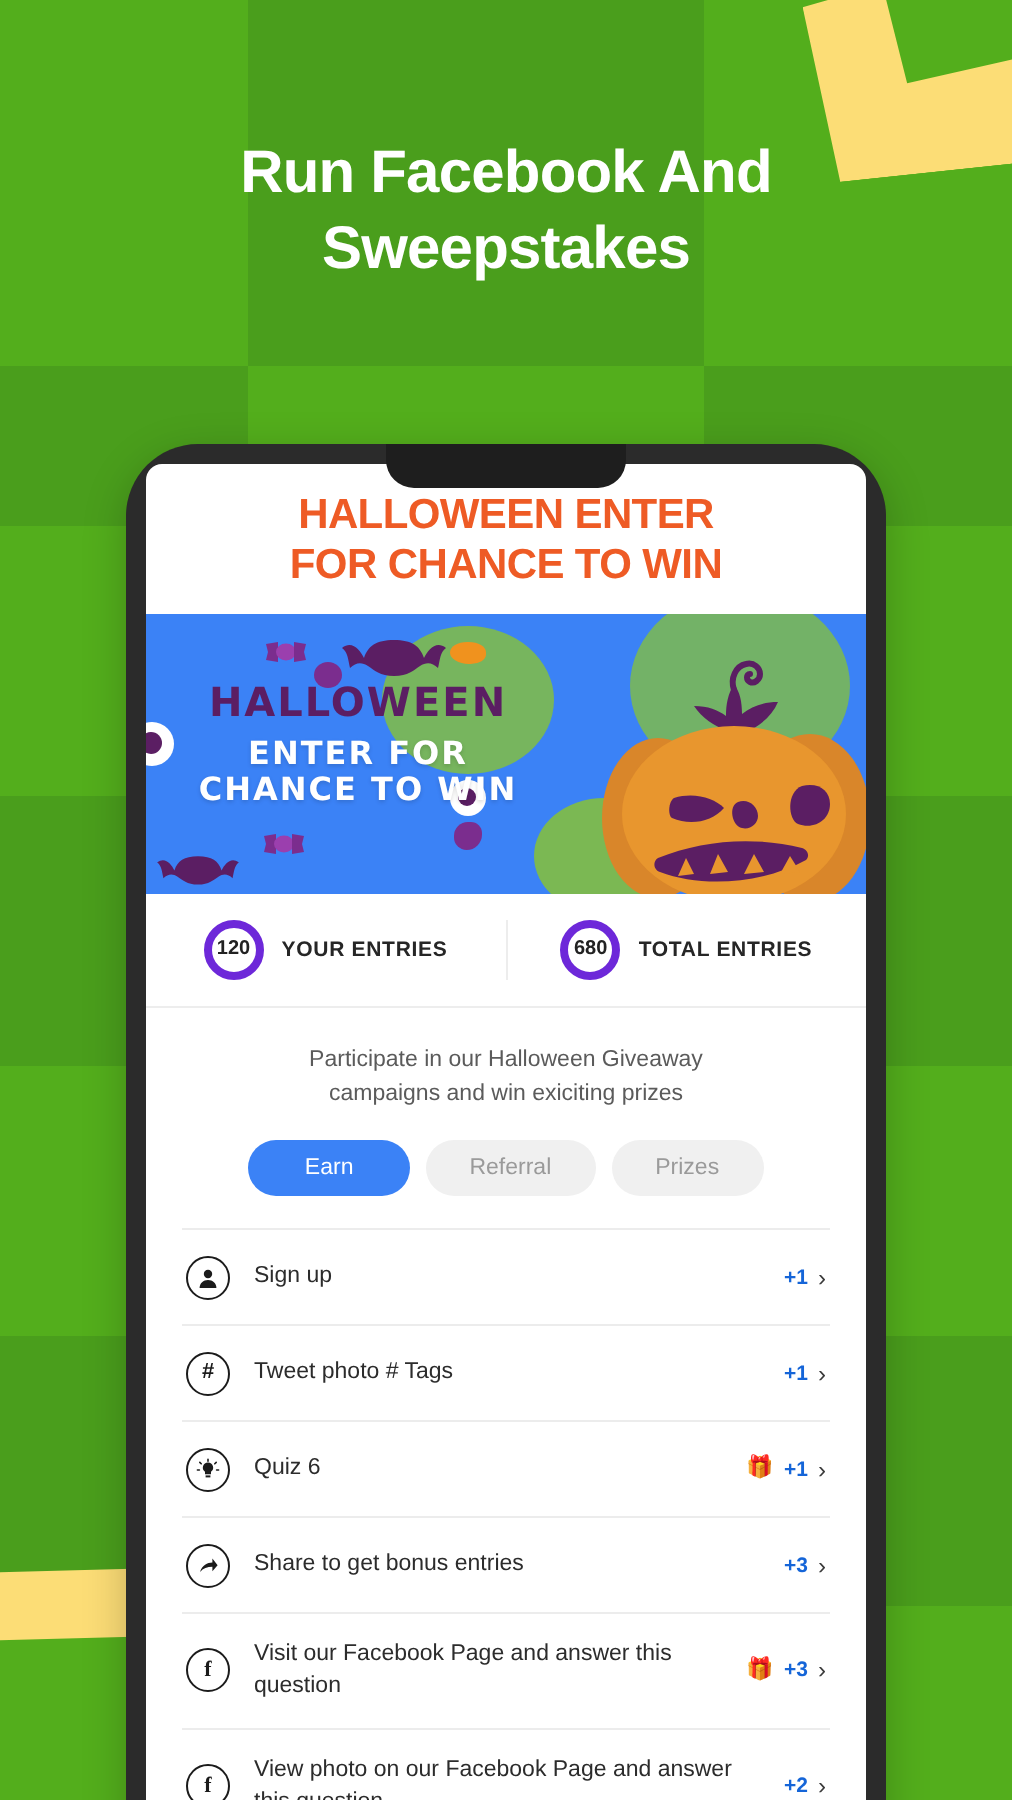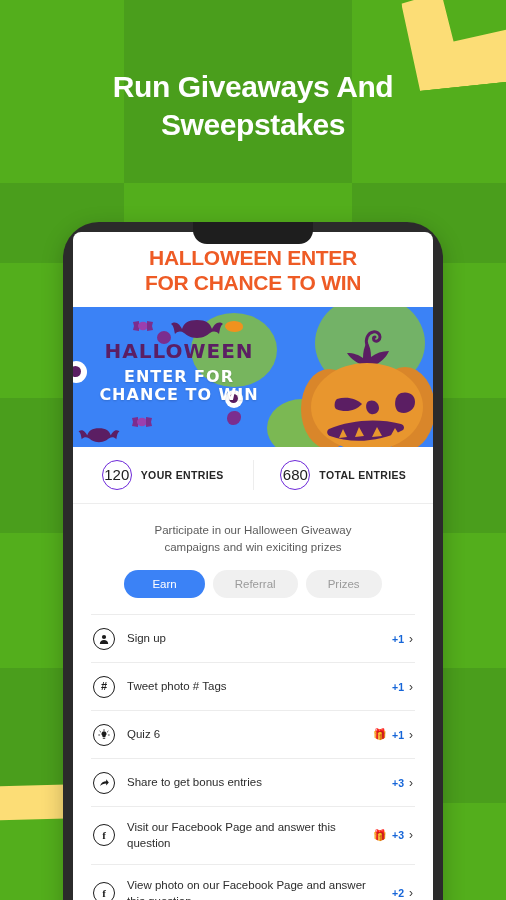--- a/index.html
+++ b/index.html
@@ -91,23 +91,23 @@
   
   #entries {
     display:flex; align-items:center;
     border-bottom:1px solid #EDEDED;
     padding:13px 0;
   }
   .entry { flex:1; display:flex; align-items:center; justify-content:center; gap:9px; }
   .entry + .entry { border-left:1px solid #EDEDED; }
   .entry-circle {
     width:30px; height:30px; border-radius:50%;
-    border:1px solid #6d28d9; background:#fff;
+    border:4px solid #6d28d9; background:#fff;
     display:flex; align-items:center; justify-content:center;
-    font-size:15px; font-weight:normal; color:#222;
+    font-size:10px; font-weight:bold; color:#222;
   }
   .entry-label { font-size:10.5px; font-weight:bold; color:#262626; letter-spacing:.35px; }
 
   
   #desc {
     text-align:center; color:#5B5B5B;
     font-size:11.5px; line-height:1.5;
     padding:18px 34px 0;
   }
   #tabs { display:flex; justify-content:center; gap:8px; padding:14px 0 16px; }
@@ -162,21 +162,21 @@
     <div class="cell" style="left: 352px; top: 668px; width: 154px; height: 135px; background: rgb(74, 158, 28);"></div>
     <div class="cell" style="left: 0px; top: 803px; width: 124px; height: 97px; background: rgb(83, 174, 28);"></div>
     <div class="cell" style="left: 124px; top: 803px; width: 228px; height: 97px; background: rgb(74, 158, 28);"></div>
     <div class="cell" style="left: 352px; top: 803px; width: 154px; height: 97px; background: rgb(83, 174, 28);"></div>
   </div>
 
 <div class="deco" id="deco-tr"></div>
 <div class="deco" id="deco-bl"></div>
 
 <div id="headline">
-  <div>Run Giveaways And</div>
+  <div>Run Facebook And</div>
   <div>Sweepstakes</div>
 </div>
 
 <div id="phone">
   <div id="notch"></div>
 
   <div id="screen">
 
     <div id="app-title">
       <div>HALLOWEEN ENTER</div>

